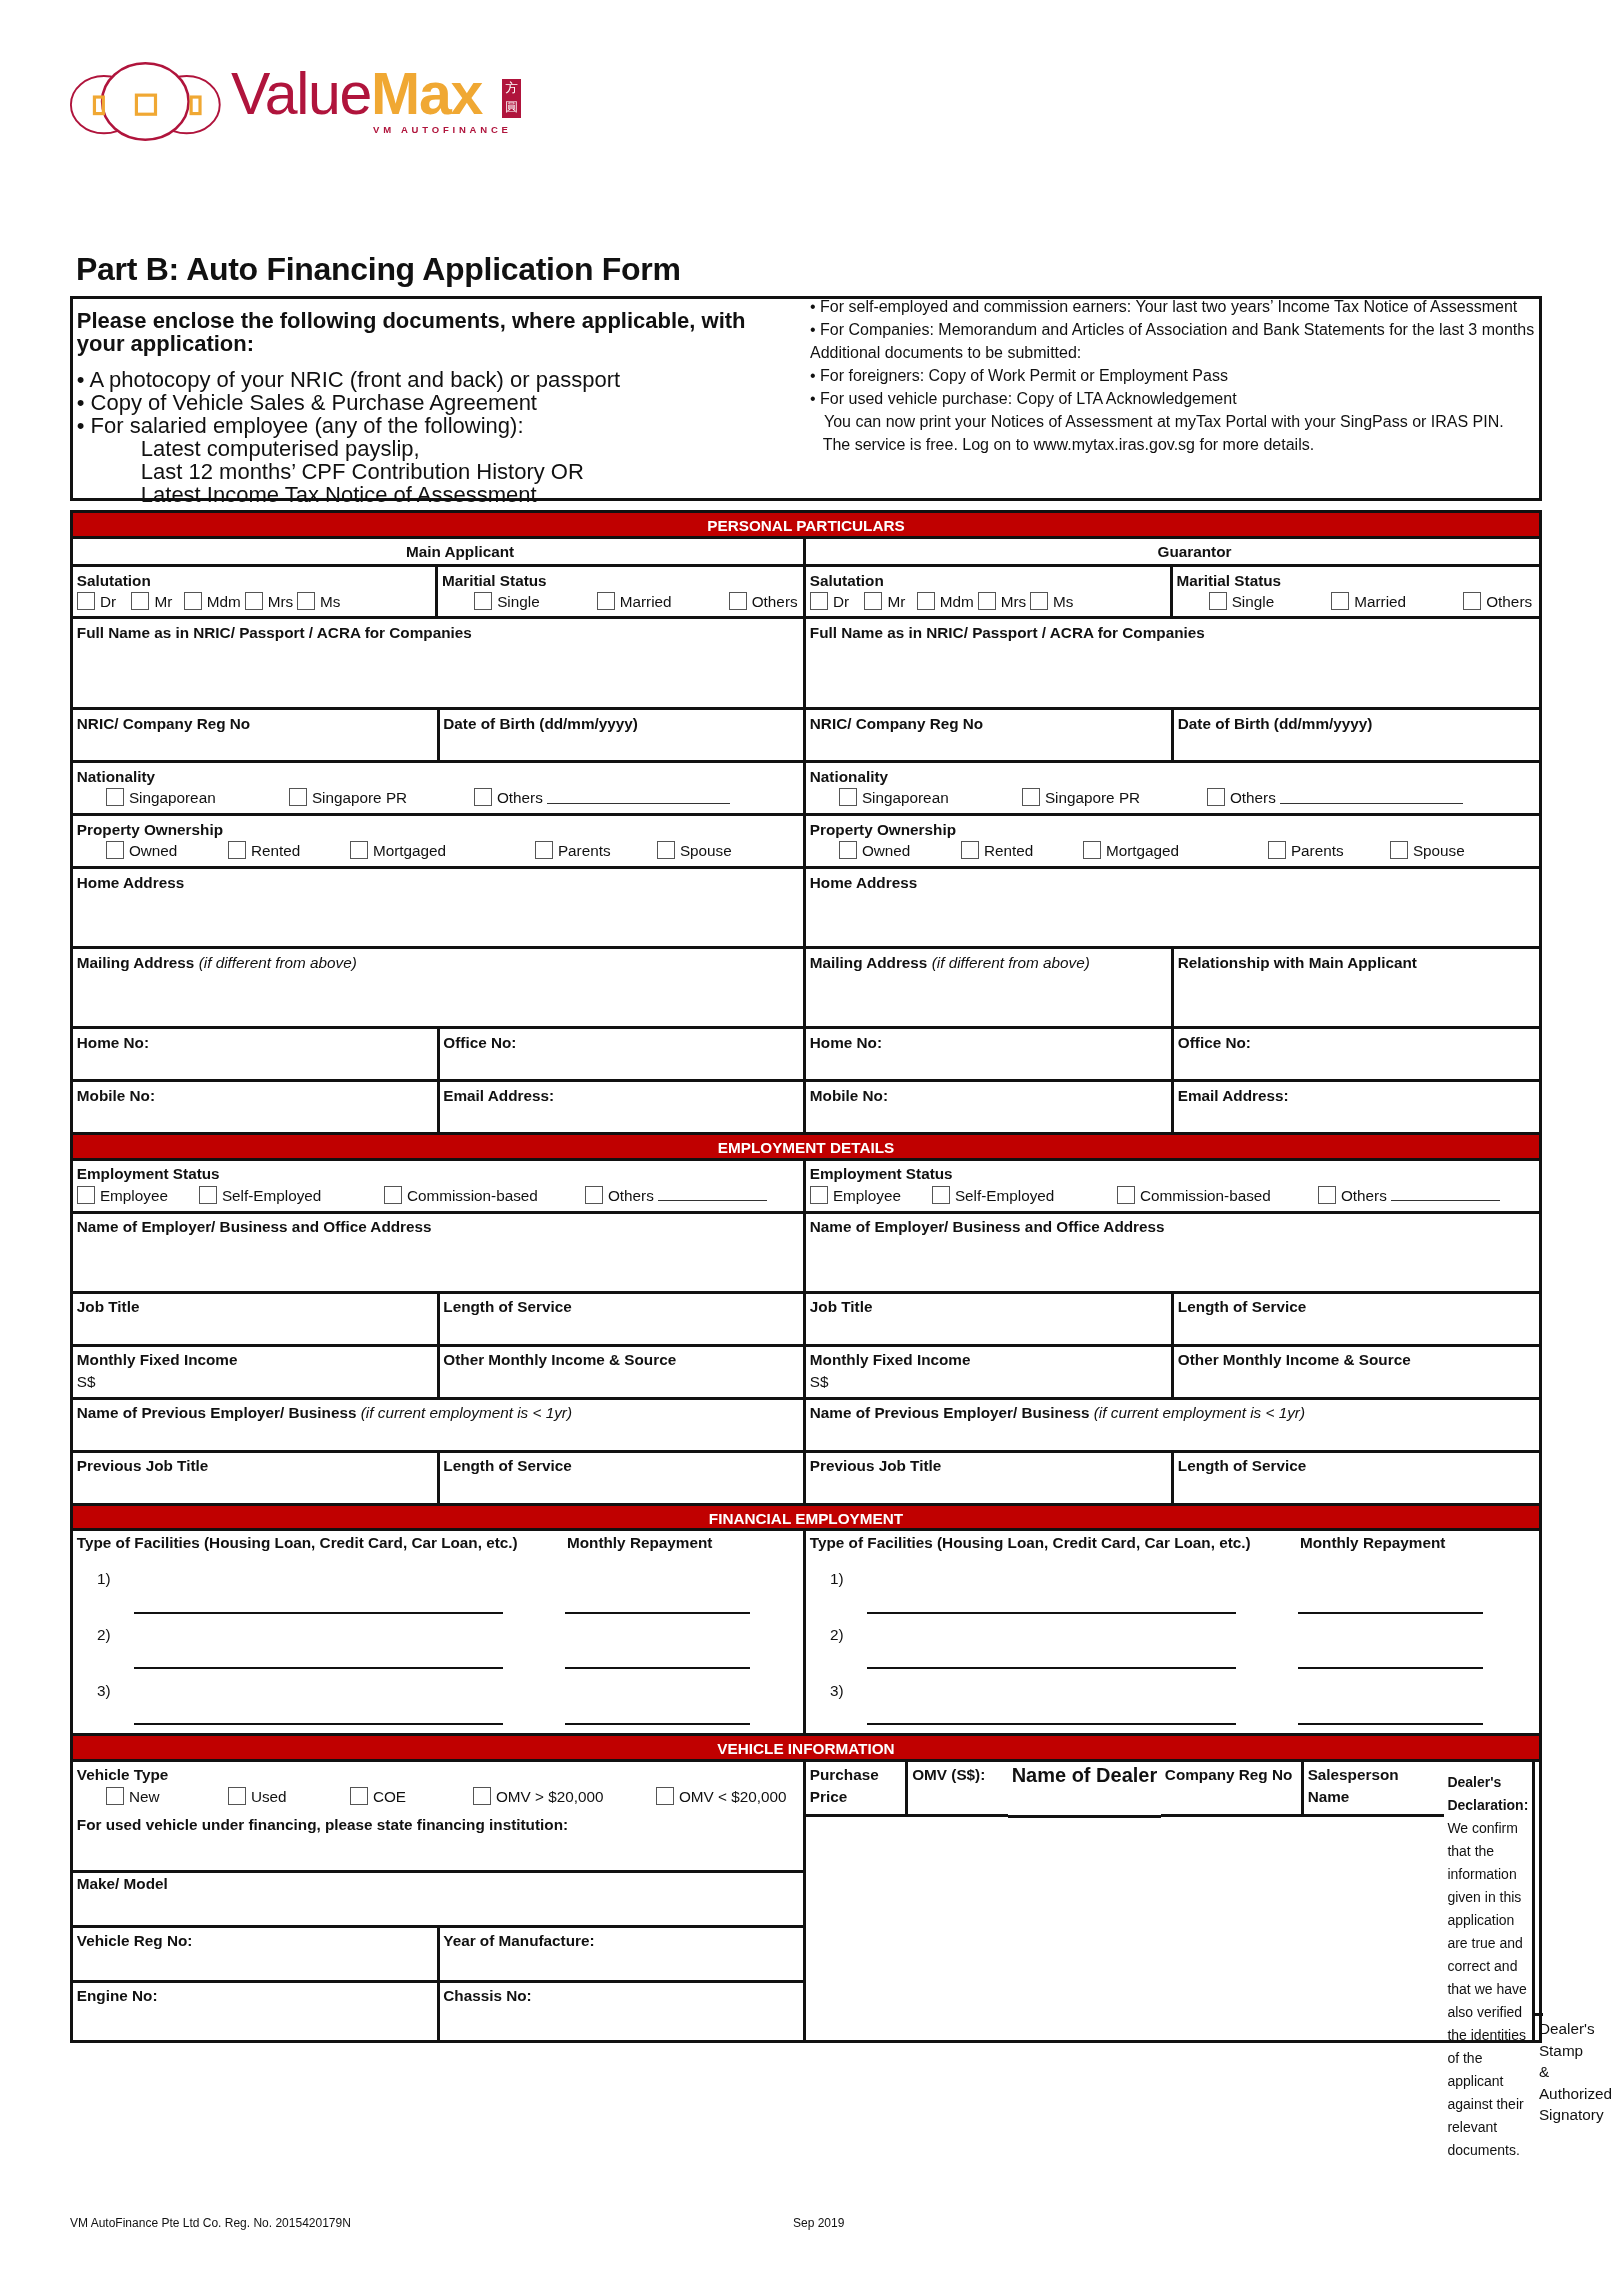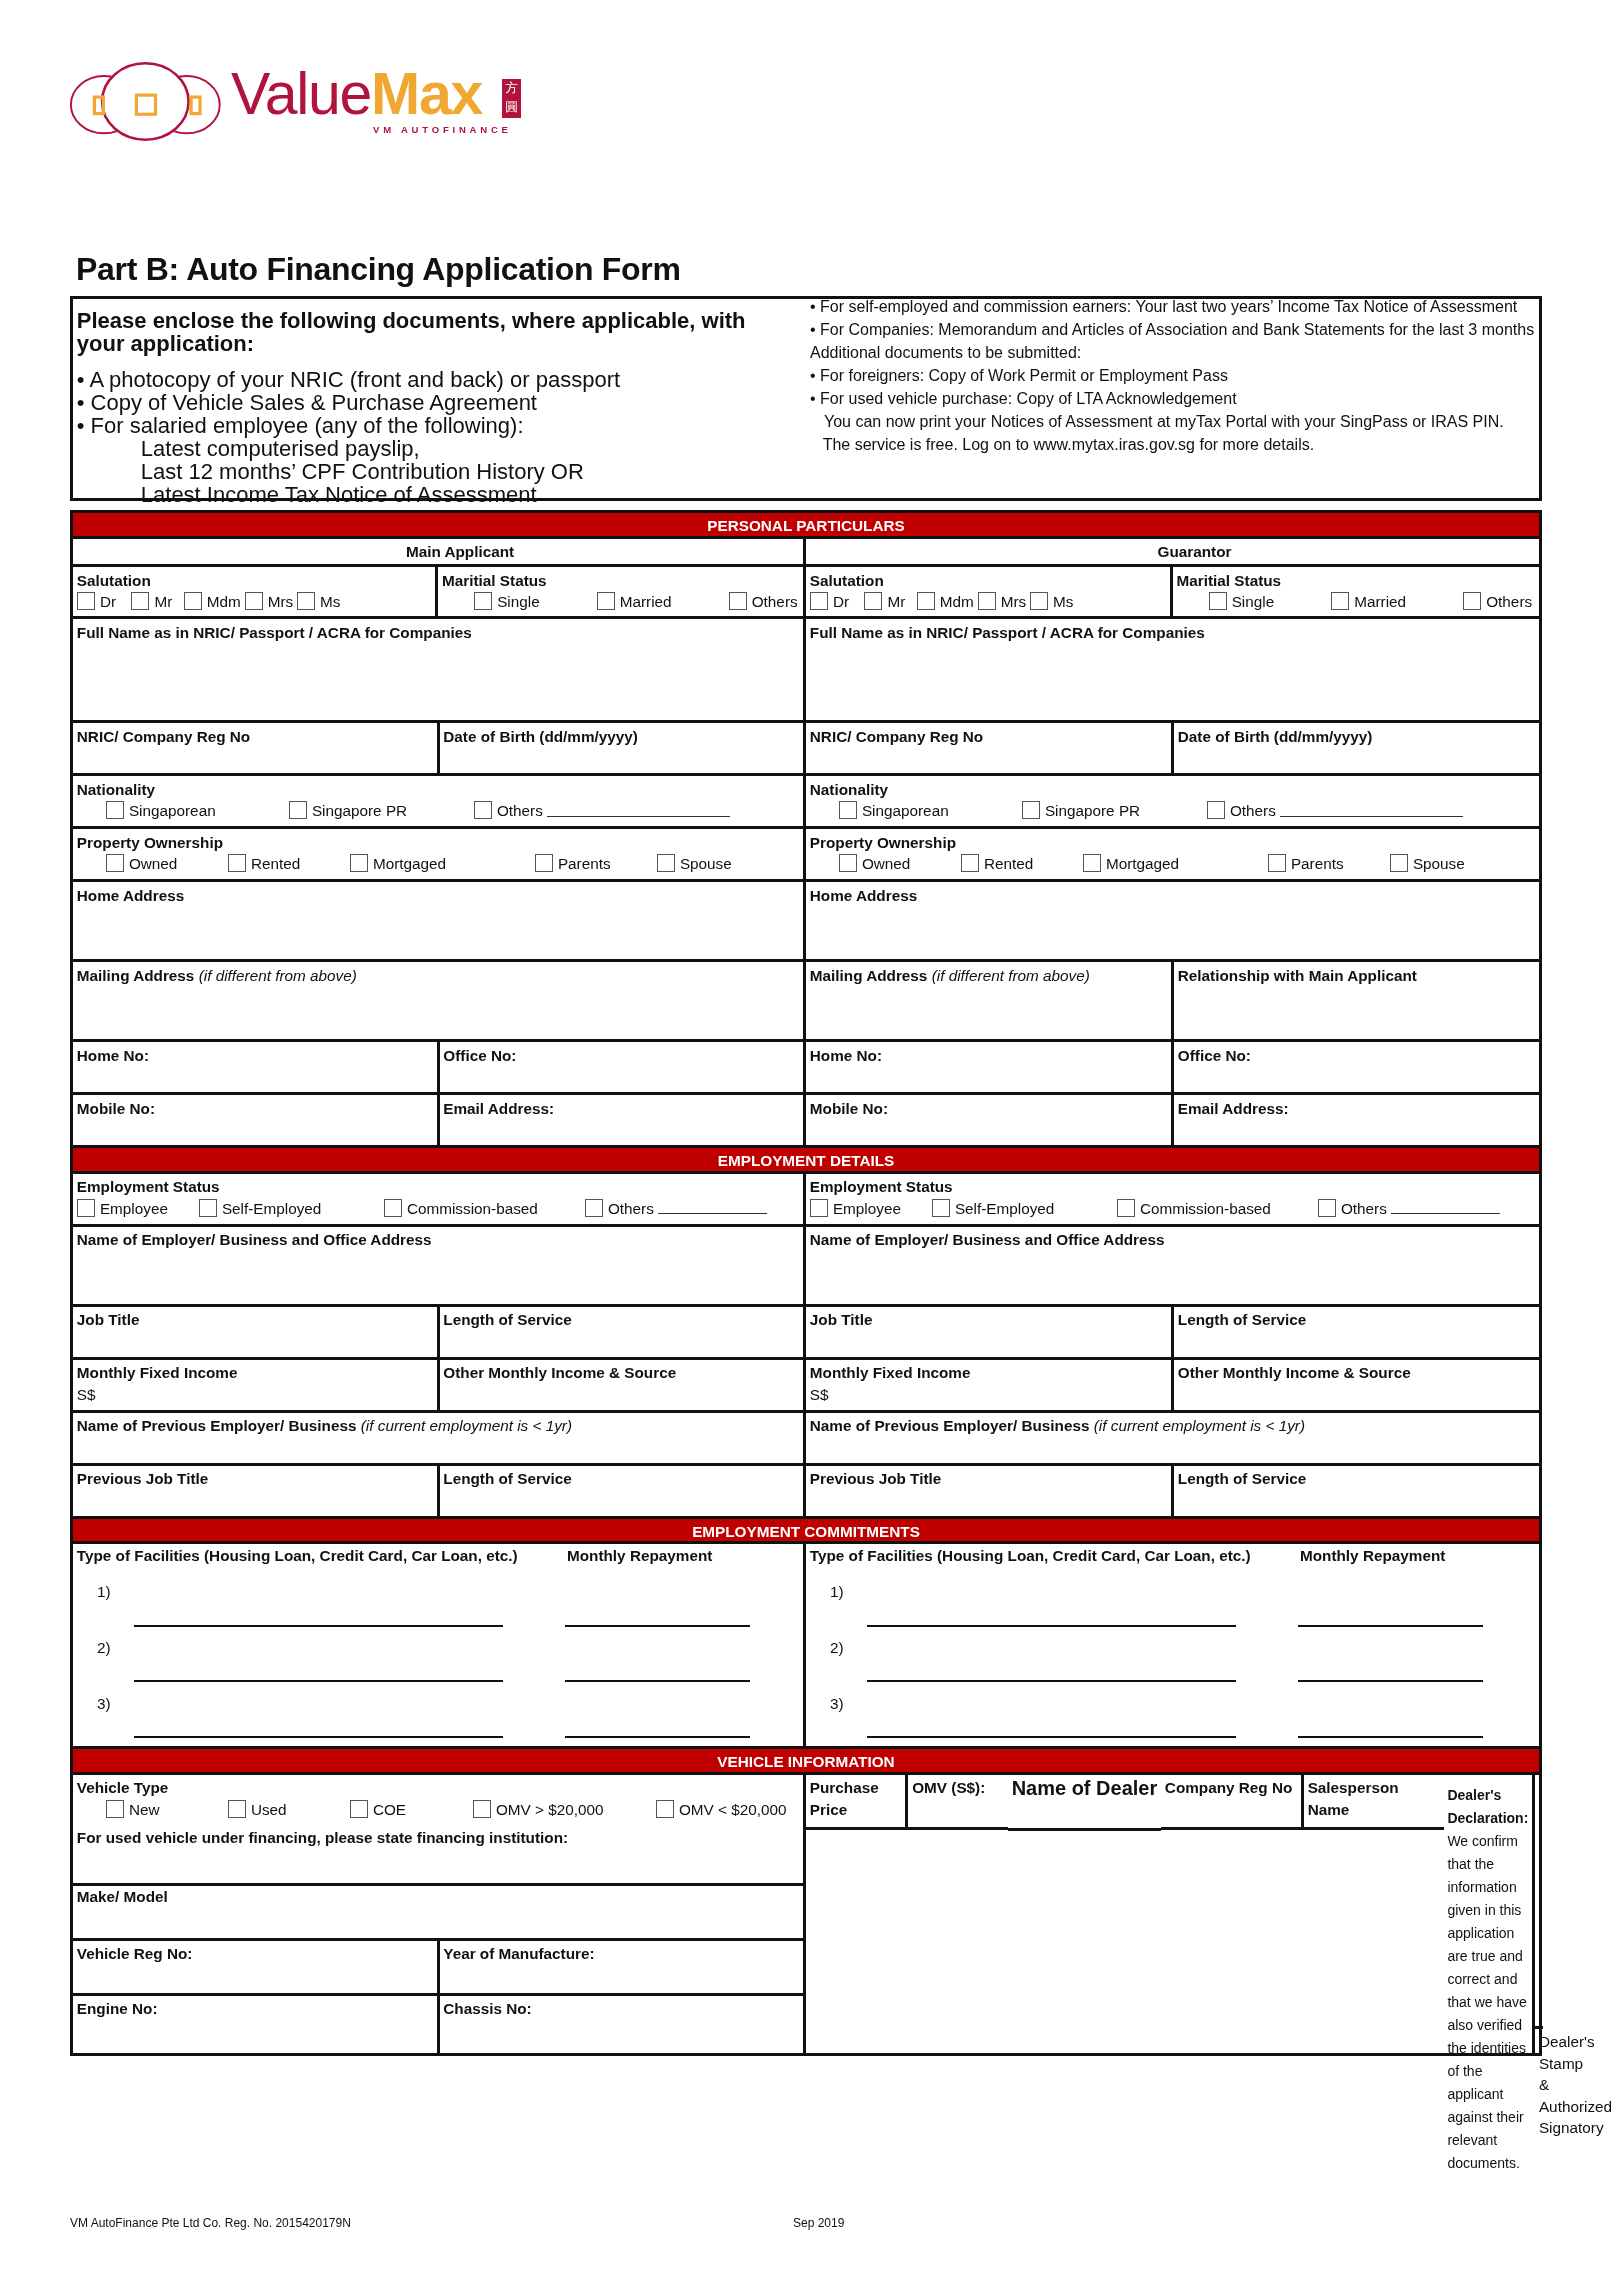--- a/index.html
+++ b/index.html
@@ -196,21 +196,21 @@
             </span>
           <span class="opt">
               <span class="cb"></span>
               <span>Others</span>
             </span>
         </div>
       </div>
     </div>
   </div>
 
-  <div class="row" style="height:104px">
+  <div class="row" style="height:91px">
     <div class="half l">
         <div class="cell">
           <span class="lbl">Full Name as in NRIC/ Passport / ACRA for Companies</span>
         </div>
       </div>
     <div class="half">
         <div class="cell">
           <span class="lbl">Full Name as in NRIC/ Passport / ACRA for Companies</span>
         </div>
       </div>
@@ -527,21 +527,21 @@
     <div class="half">
       <div class="cell">
           <span class="lbl">Previous Job Title</span>
         </div>
       <div class="cell">
           <span class="lbl">Length of Service</span>
         </div>
     </div>
   </div>
 
-  <div class="sec-hdr">EMPLOYMENT COMMITMENTS</div>
+  <div class="sec-hdr">FINANCIAL EMPLOYMENT</div>
 
   <div class="row">
     <div class="half l">
         <div class="fac" style="flex:1">
       <span class="hd1">Type of Facilities (Housing Loan, Credit Card, Car Loan, etc.)</span>
       <span class="hd2">Monthly Repayment</span>
       <span class="num" style="top:39px">1)</span>
       <span class="ln1" style="top:81px"></span>
           <span class="ln2" style="top:81px"></span>
       <span class="num" style="top:95px">2)</span>

